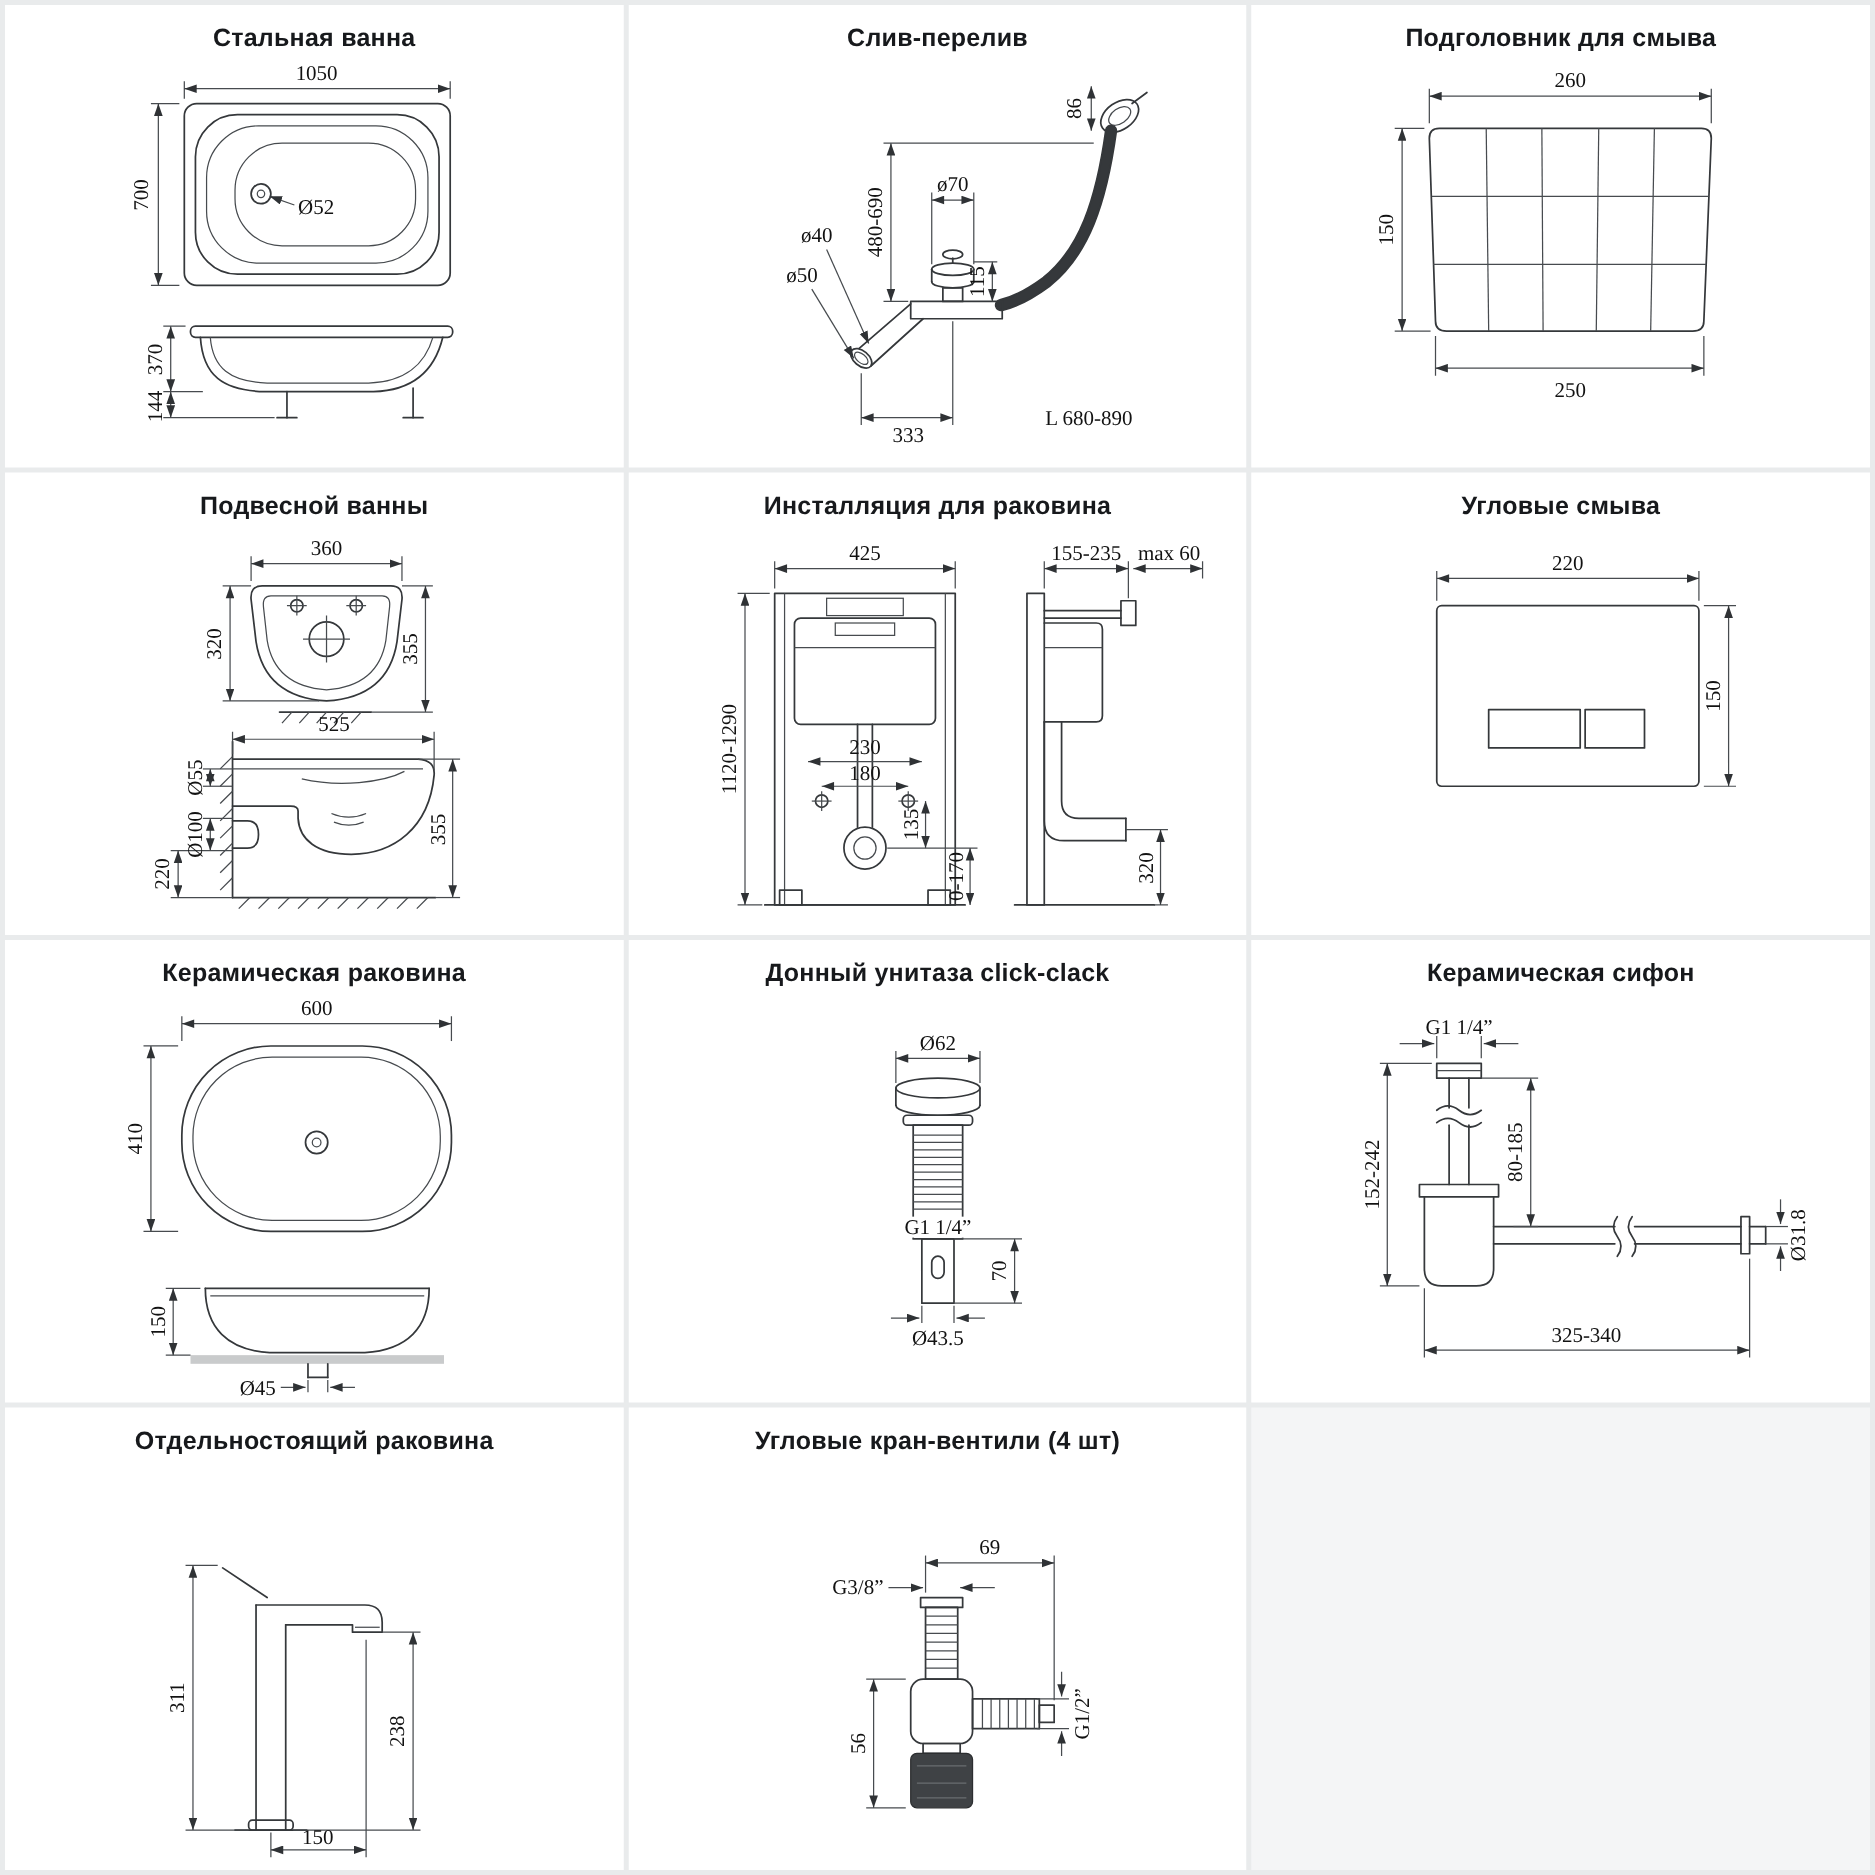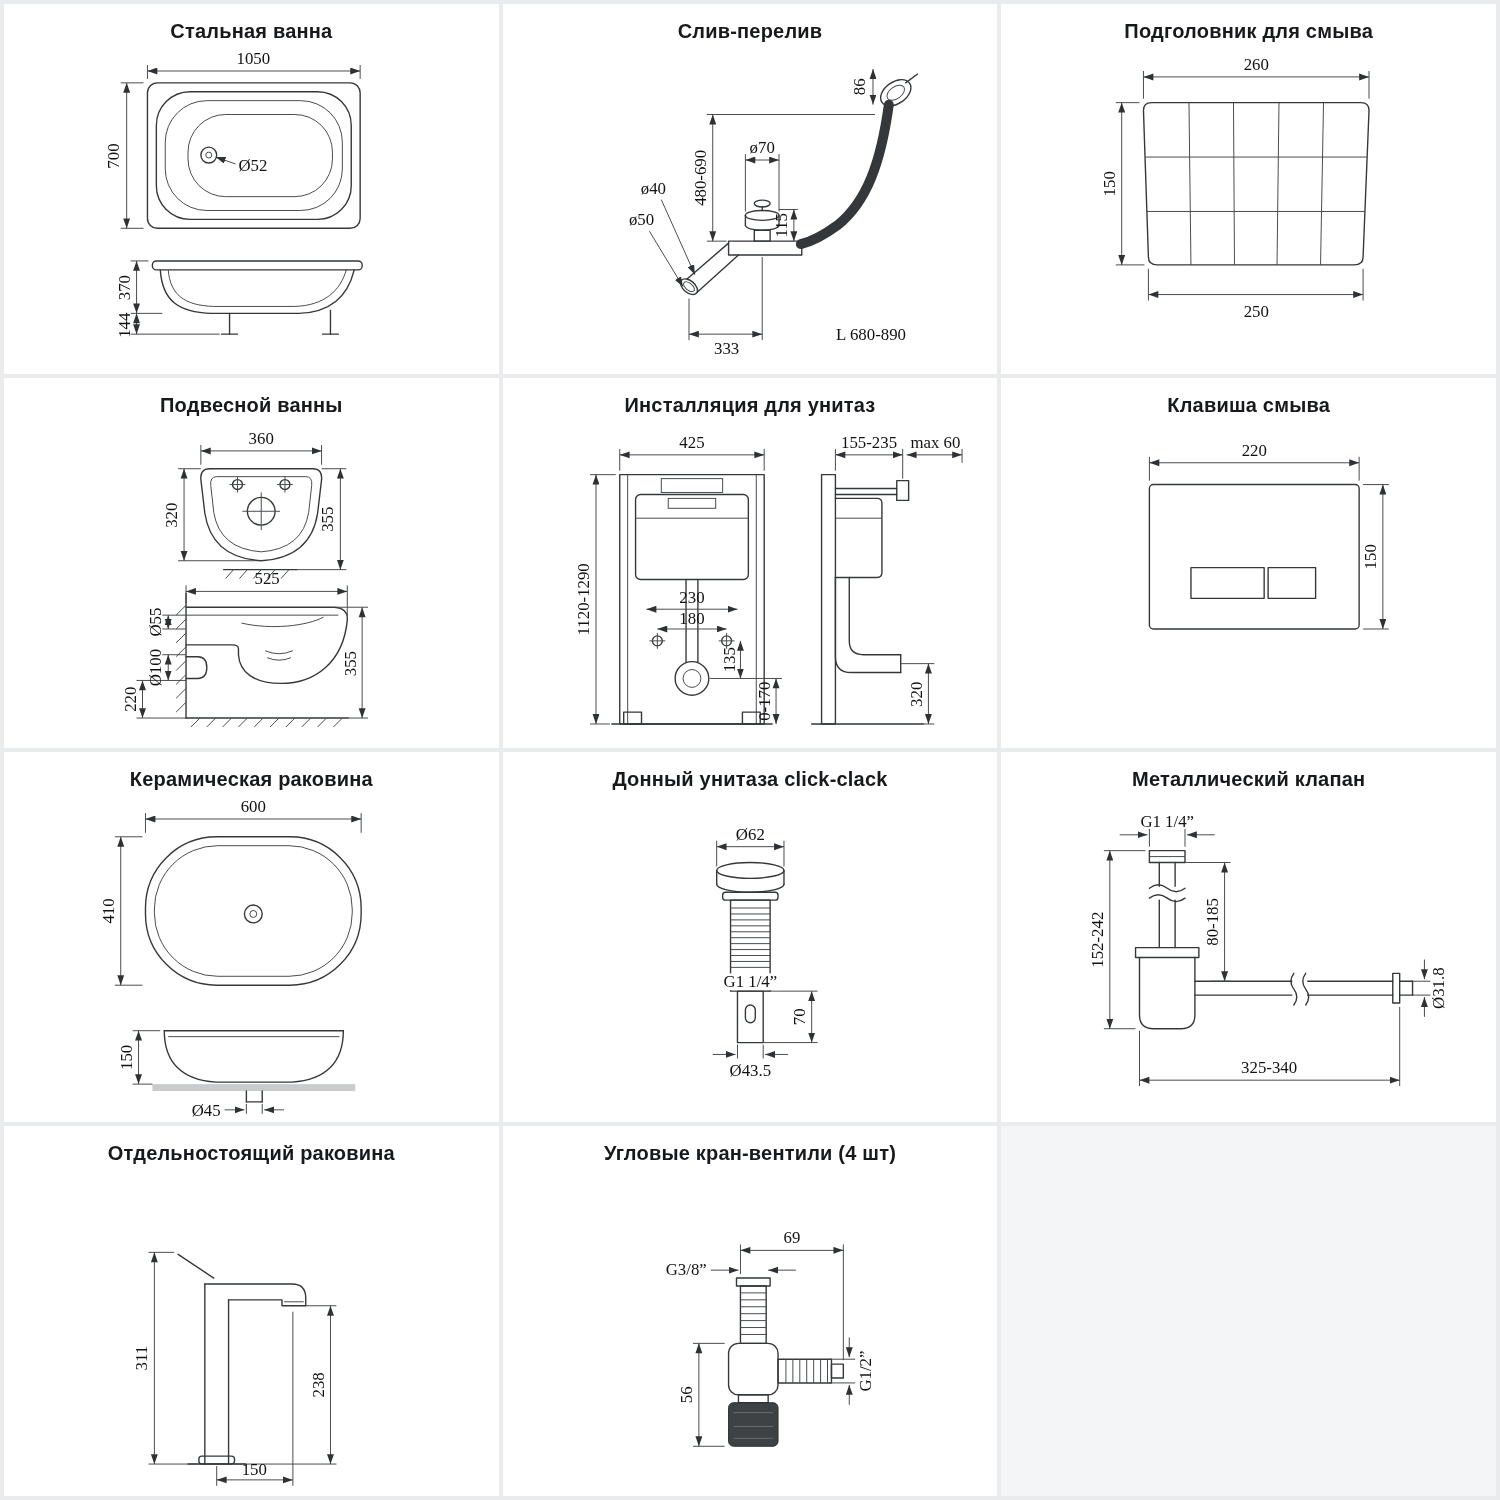--- a/index.html
+++ b/index.html
@@ -211,21 +211,21 @@
       <line class="thin" x1="140" y1="264" x2="140" y2="302" marker-start="url(#as)" marker-end="url(#ae)"></line>
       <text class="dim" x="133" y="283" text-anchor="middle" transform="rotate(-90 133 283)">220</text>
       <line class="thin" x1="334" y1="190" x2="368" y2="190"></line>
         <line class="thin" x1="348" y1="302" x2="368" y2="302"></line>
       <line class="thin" x1="362" y1="190" x2="362" y2="302" marker-start="url(#as)" marker-end="url(#ae)"></line>
       <text class="dim" x="356" y="247" text-anchor="middle" transform="rotate(-90 356 247)">355</text>
     </svg>
   </section>
 
   <section class="card">
-    <h2 class="card-title">Инсталляция для унитаз</h2>
+    <h2 class="card-title">Инсталляция для раковина</h2>
     <svg viewBox="0 0 500 330">
       <g>
         <rect class="ln" x="118" y="56" width="146" height="252"></rect>
         <line class="thin" x1="126" y1="56" x2="126" y2="308"></line>
           <line class="thin" x1="256" y1="56" x2="256" y2="308"></line>
         <rect class="thin" x="160" y="60" width="62" height="14"></rect>
         <rect class="ln" x="134" y="76" width="114" height="86" rx="5"></rect>
         <rect class="thin" x="167" y="80" width="48" height="10"></rect>
         <line class="thin" x1="134" y1="100" x2="248" y2="100"></line>
         <line class="ln" x1="185" y1="162" x2="185" y2="245"></line>
@@ -279,21 +279,21 @@
       <line class="thin" x1="408" y1="36" x2="464" y2="36" marker-start="url(#as)" marker-end="url(#ae)"></line>
       <text class="dim" x="437" y="29" text-anchor="middle">max 60</text>
       <line class="thin" x1="402" y1="247" x2="436" y2="247"></line>
         <line class="thin" x1="425" y1="308" x2="436" y2="308"></line>
       <line class="thin" x1="430" y1="247" x2="430" y2="308" marker-start="url(#as)" marker-end="url(#ae)"></line>
       <text class="dim" x="424" y="278" text-anchor="middle" transform="rotate(-90 424 278)">320</text>
     </svg>
   </section>
 
   <section class="card">
-    <h2 class="card-title">Клавиша смыва</h2>
+    <h2 class="card-title">Угловые смыва</h2>
     <svg viewBox="0 0 500 330">
       <g>
         <rect class="ln" x="150" y="66" width="212" height="146" rx="4"></rect>
         <rect class="ln" x="192" y="150" width="74" height="31"></rect>
         <rect class="ln" x="270" y="150" width="48" height="31"></rect>
       </g>
       <line class="thin" x1="150" y1="62" x2="150" y2="38"></line>
         <line class="thin" x1="362" y1="62" x2="362" y2="38"></line>
       <line class="thin" x1="150" y1="44" x2="362" y2="44" marker-start="url(#as)" marker-end="url(#ae)"></line>
       <text class="dim" x="256" y="37" text-anchor="middle">220</text>
@@ -368,21 +368,21 @@
       <text class="dim" x="250" y="196" text-anchor="middle">G1 1/4”</text>
       <line class="thin" x1="237" y1="254" x2="237" y2="268"></line>
         <line class="thin" x1="263" y1="254" x2="263" y2="268"></line>
       <line class="thin" x1="212" y1="264" x2="235" y2="264" marker-end="url(#ae)"></line>
       <line class="thin" x1="288" y1="264" x2="265" y2="264" marker-end="url(#ae)"></line>
       <text class="dim" x="250" y="286" text-anchor="middle">Ø43.5</text>
     </svg>
   </section>
 
   <section class="card">
-    <h2 class="card-title">Металлический клапан</h2>
+    <h2 class="card-title">Керамическая сифон</h2>
     <svg viewBox="0 0 500 330">
       <g>
         <rect class="ln" x="150" y="58" width="36" height="12"></rect>
         <line class="thin" x1="150" y1="64" x2="186" y2="64"></line>
         <line class="ln" x1="160" y1="70" x2="160" y2="94"></line>
           <line class="ln" x1="176" y1="70" x2="176" y2="94"></line>
         <path class="ln" d="M150,96 q9,-7 18,0 t18,0"></path>
         <path class="ln" d="M150,106 q9,-7 18,0 t18,0"></path>
         <line class="ln" x1="160" y1="108" x2="160" y2="156"></line>
           <line class="ln" x1="176" y1="108" x2="176" y2="156"></line>

